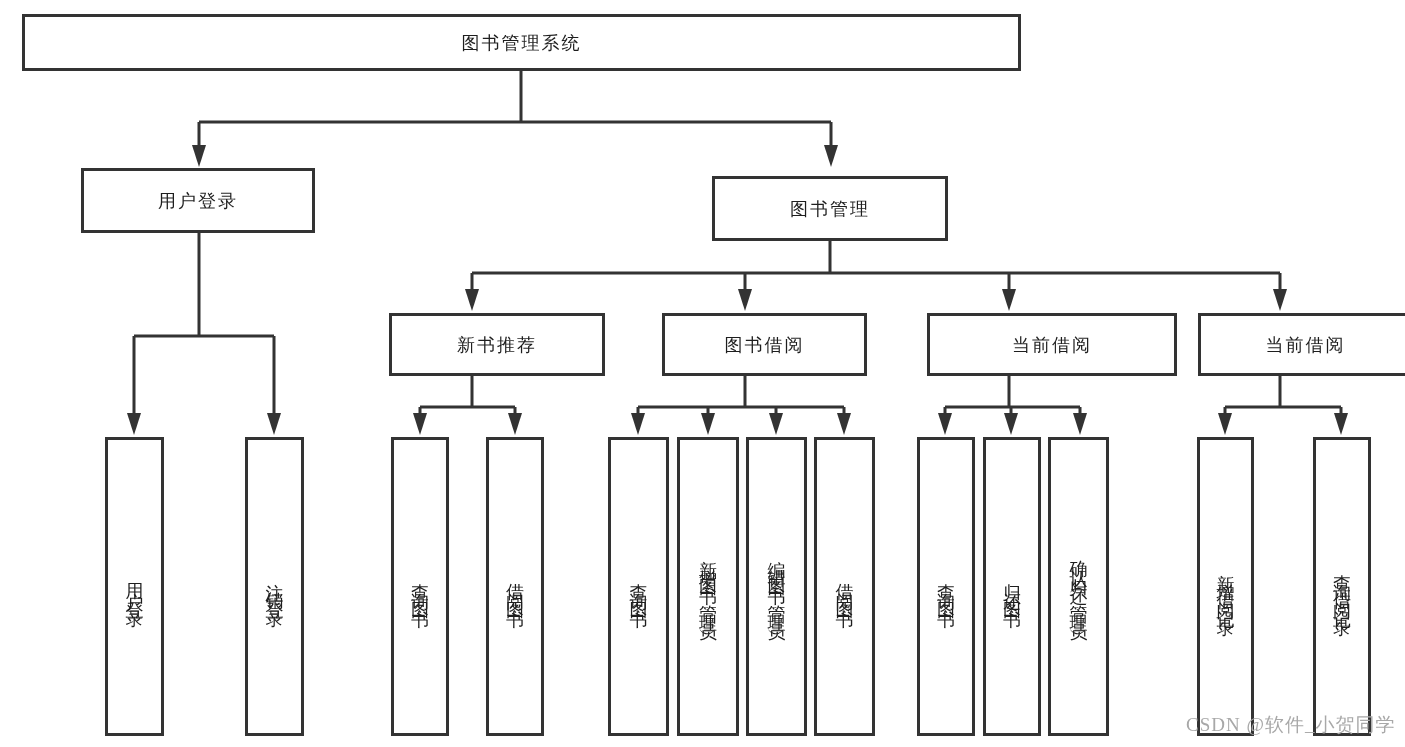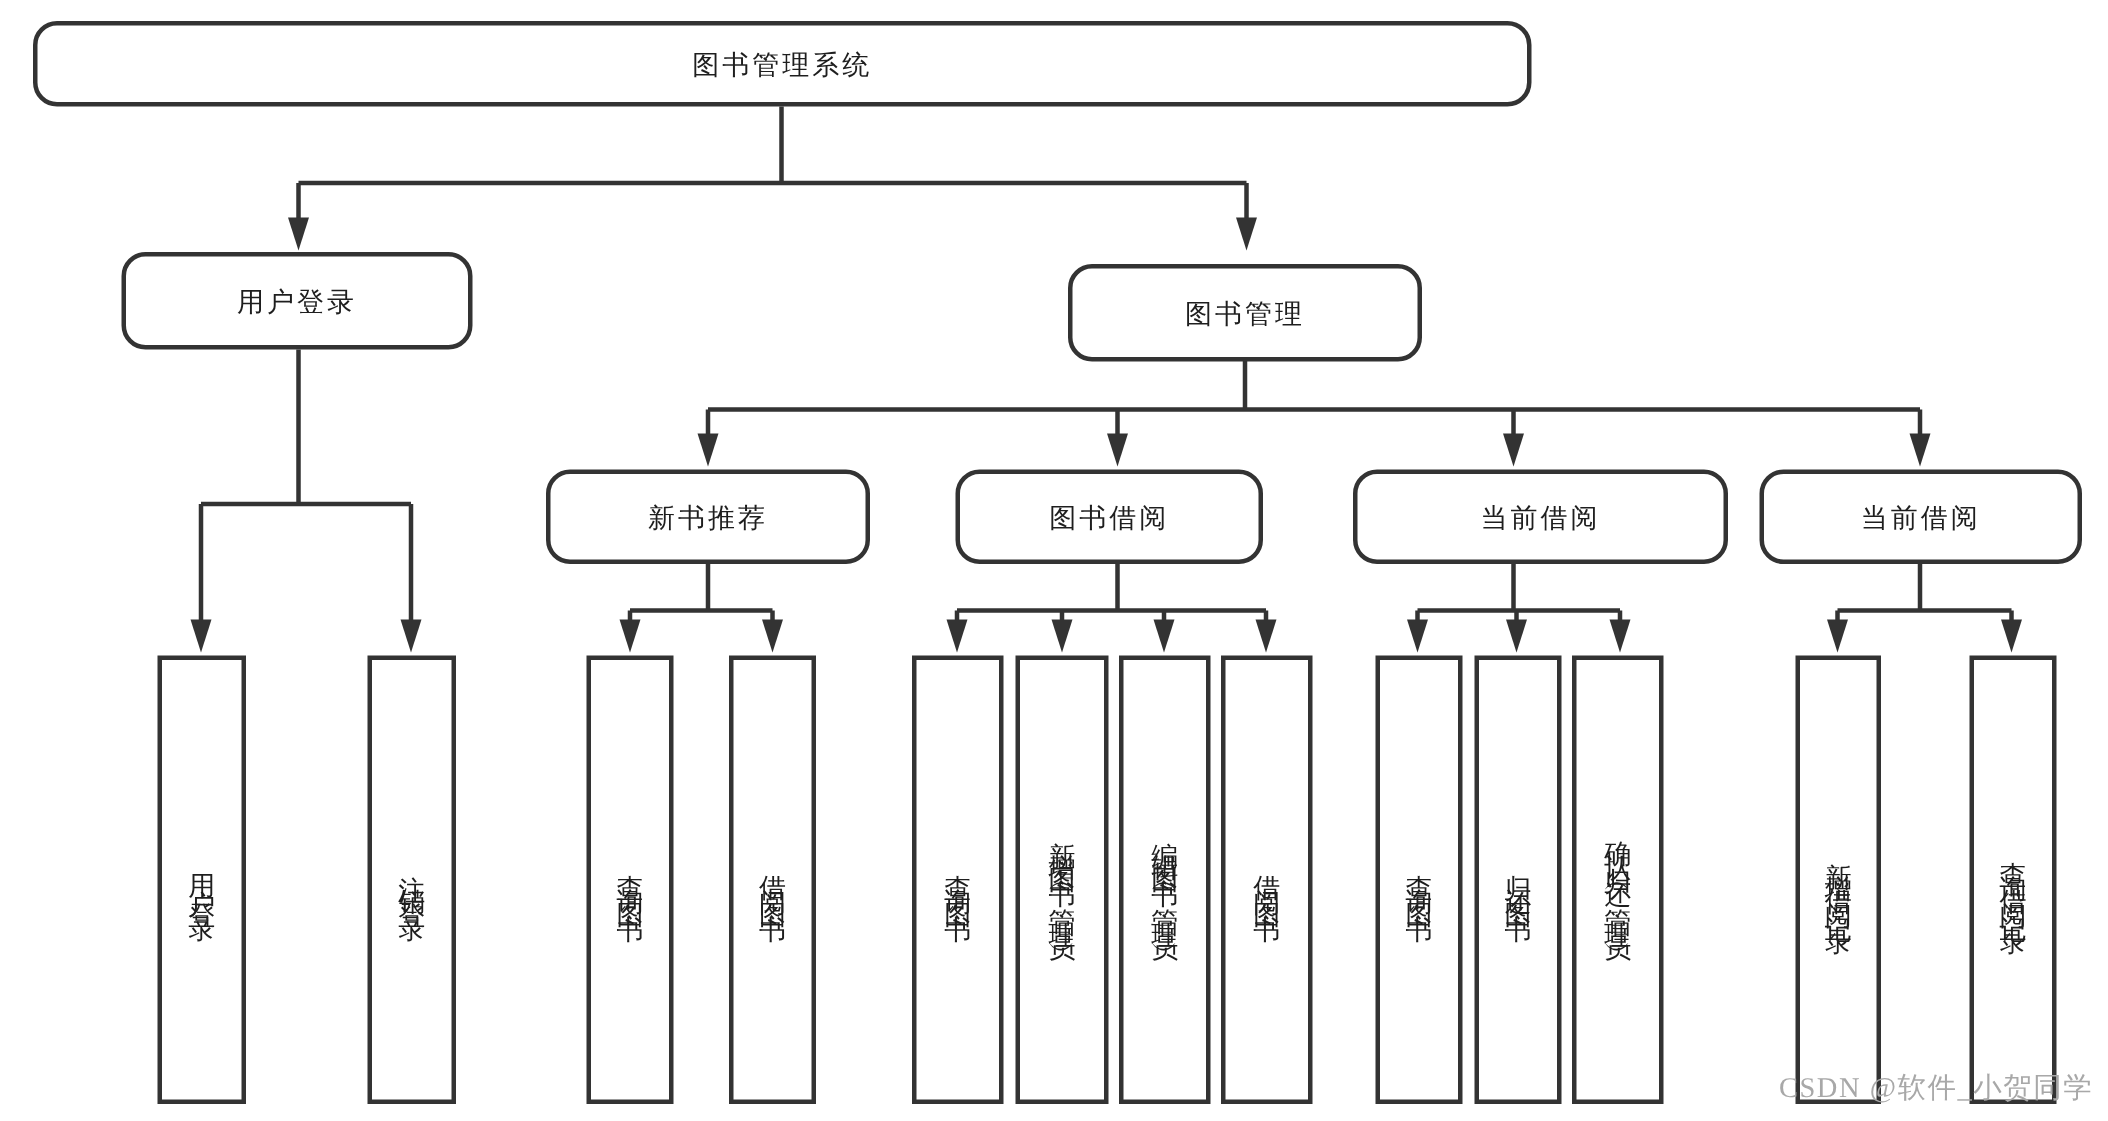--- a/index.html
+++ b/index.html
@@ -22,32 +22,32 @@
   .box{
     position:absolute;
     box-sizing:border-box;
     border:3px solid var(--c-line);
     background:#ffffff;
     display:flex;align-items:center;justify-content:center;
     color:var(--c-text);
     font-size:18px;
     z-index:2;
   }
-  .hbox{letter-spacing:2px;white-space:nowrap;border-radius:16px;}
+  .hbox{letter-spacing:2px;white-space:nowrap;}
   .vbox{
     writing-mode:vertical-rl;
     text-orientation:mixed;
     letter-spacing:9px;
     line-height:1;
   }
   
   .n-root{left:22px;top:14px;width:999px;height:57px;}
   .n-user-login{left:81px;top:168px;width:234px;height:65px;}
   .n-book-mgmt{left:712px;top:176px;width:236px;height:65px;}
-  .n-l3{top:313px;height:63px;}
+  .n-l3{top:313px;height:63px;margin-left:25px;}
   .n-new-book{left:364px;width:216px;}
   .n-book-borrow{left:637px;width:205px;}
   .n-current{left:902px;width:250px;}
   .n-records{left:1173px;width:215px;}
   .leaf{top:437px;height:299px;}
   .l-user-login{left:105px;width:59px;}
   .l-logout{left:245px;width:59px;}
   .l-nb-query{left:391px;width:58px;}
   .l-nb-borrow{left:486px;width:58px;}
   .l-bb-query{left:608px;width:61px;}

